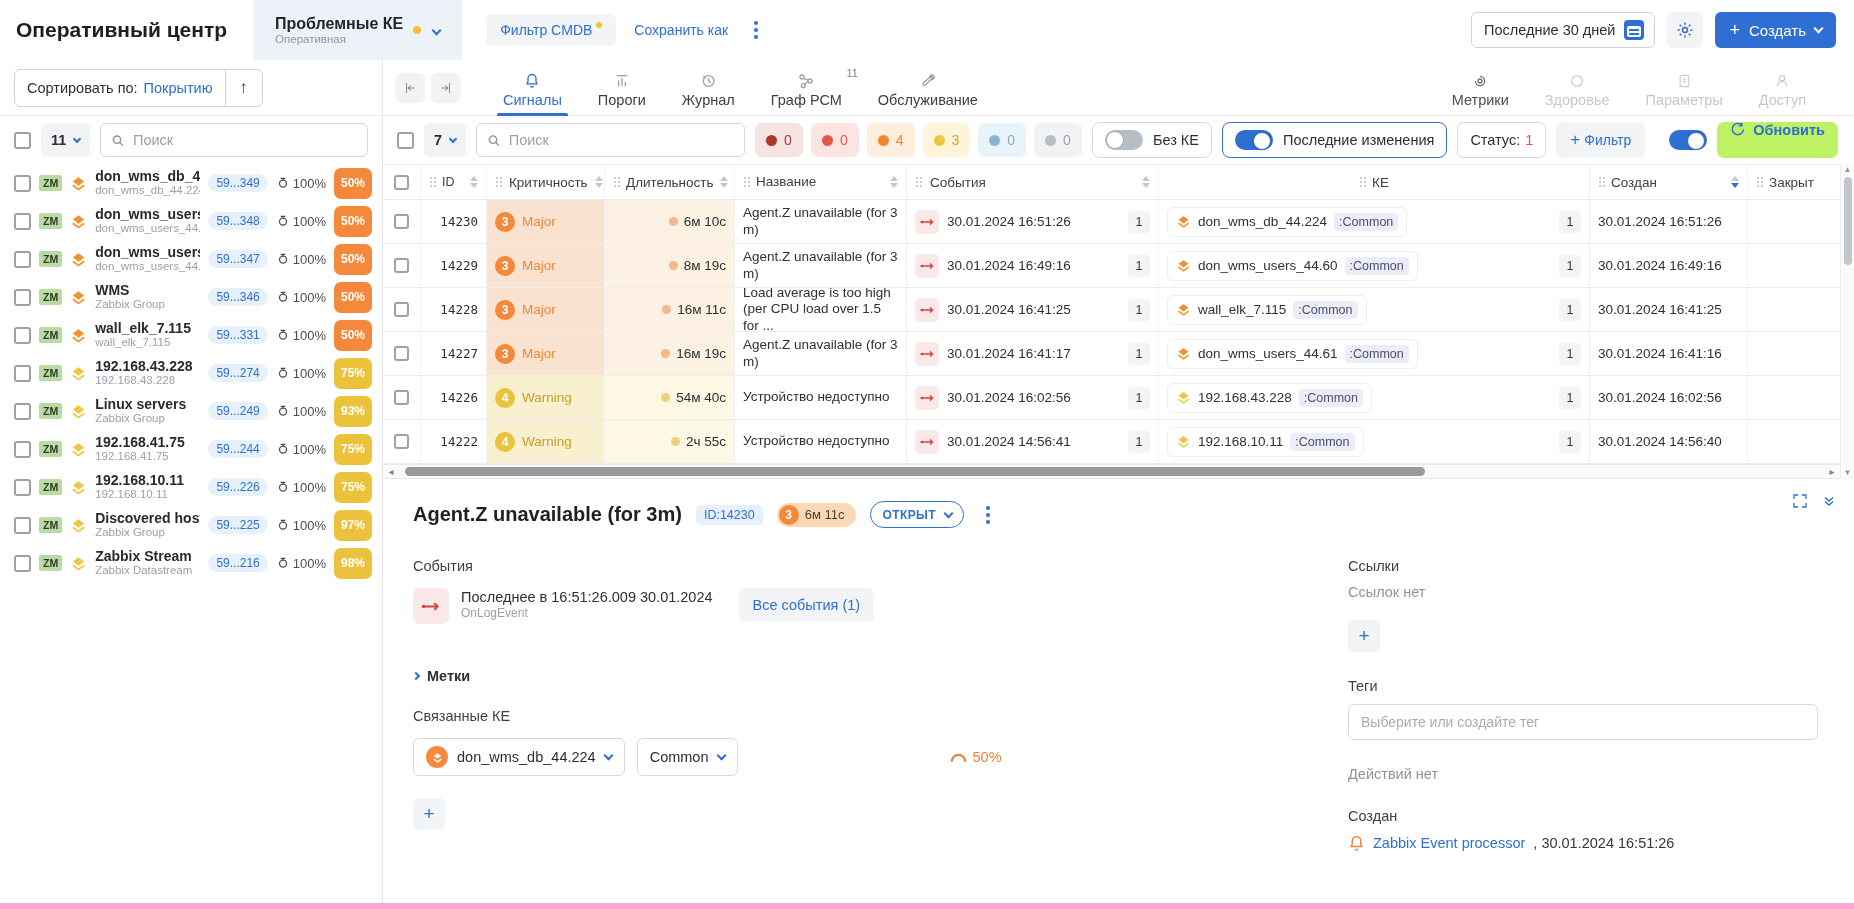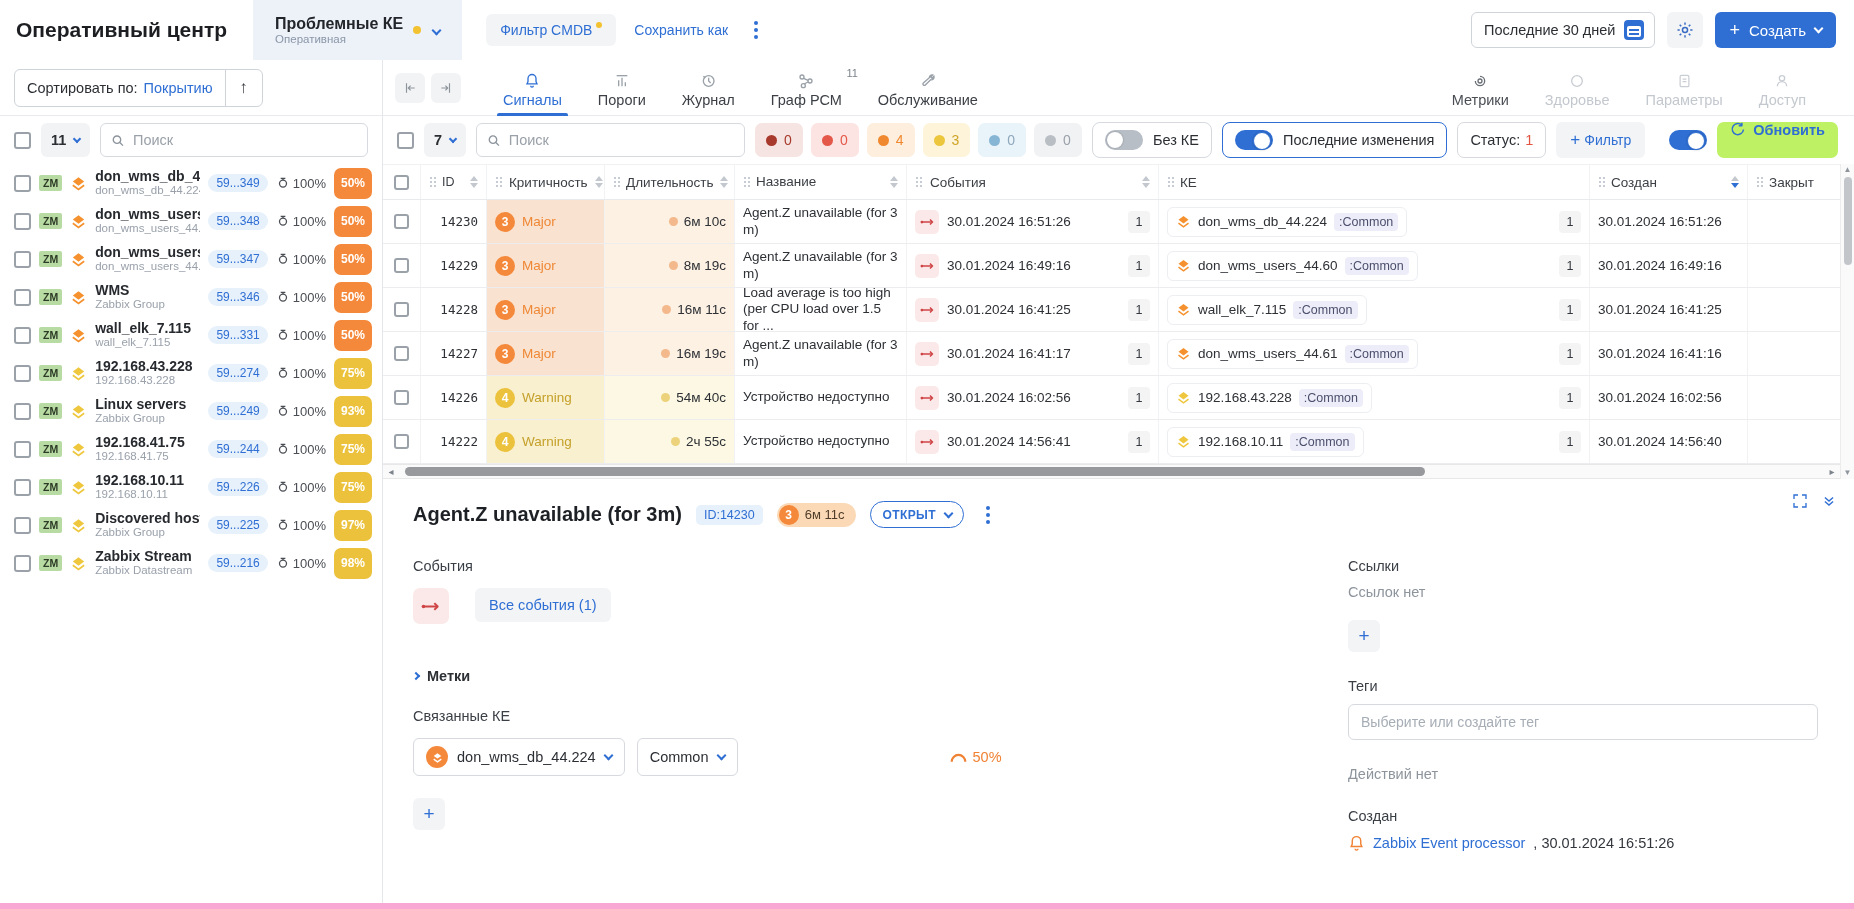--- a/index.html
+++ b/index.html
@@ -107,21 +107,21 @@
   .sorts .d{border-top:5px solid #c3c8ce;}
   .th[data-sorted="desc"] .d{border-top-color:#2f6fd4;}
   .trow{display:flex;height:44px;border-bottom:1px solid #ededef;font-size:13.5px;color:#2d3035;}
   .td{display:flex;align-items:center;padding:0 8px;border-right:1px solid #f1f2f4;min-width:0;}
   .c-cb{width:38px;justify-content:center;} .c-cb .cb{width:15px;height:15px;}
   .c-id{width:66px;justify-content:flex-end;font-family:"DejaVu Sans Mono",monospace;font-size:12.5px;}
   .c-sev{width:118px;gap:7px;}
   .c-dur{width:130px;justify-content:flex-end;gap:6px;}
   .c-name{width:172px;line-height:1.2;}
   .c-ev{width:252px;gap:8px;}
-  .c-ke{flex:1;}
+  .c-ke{flex:1;justify-content:center;}
   .c-cr{width:158px;}
   .c-cl{width:92px;border-right:none;}
   .sevc{width:20px;height:20px;border-radius:50%;color:#fff;font-size:12px;font-weight:bold;display:flex;align-items:center;justify-content:center;flex:none;}
   .trow[data-sev="3"] .sevc{background:#f5893b;} .trow[data-sev="4"] .sevc{background:#ecc23c;}
   .trow[data-sev="3"] .sevt{color:#ef8836;} .trow[data-sev="4"] .sevt{color:#c5a02a;}
   .trow[data-sev="3"] .c-sev{background:#f9e2cf;}
   .trow[data-sev="4"] .c-sev{background:#f8f0ce;}
   .trow[data-sev="3"] .c-dur{background:#fdf1e3;} .trow[data-sev="4"] .c-dur{background:#fcf8e3;}
   .durdot{width:9px;height:9px;border-radius:50%;flex:none;}
   .trow[data-sev="3"] .durdot{background:#f3b88b;} .trow[data-sev="4"] .durdot{background:#ecd27a;}
@@ -1050,20 +1050,24 @@
           <div class="dtl-left">
             <div class="sect">События</div>
             <div class="evrow">
               <span class="evicon big">
                   <svg width="20" height="13" viewBox="0 0 24 12" fill="none" stroke="#cf4444" stroke-width="2.4">
                     <circle cx="3" cy="6" r="2.2" fill="#cf4444" stroke="none"></circle>
                     <path d="M4 6h15"></path>
                     <path d="M16 2l4 4-4 4" stroke-linejoin="round"></path>
                   </svg>
                 </span>
+              <span>
+                <div class="t1">Последнее в 16:51:26.009 30.01.2024</div>
+                <div class="t2">OnLogEvent</div>
+              </span>
               <button class="allev">Все события (1)</button>
             </div>
 
             <div class="marks">
               <span class="chev"></span>
               <span>Метки</span>
             </div>
 
             <div class="sect">Связанные КЕ</div>
             <div class="relrow">

